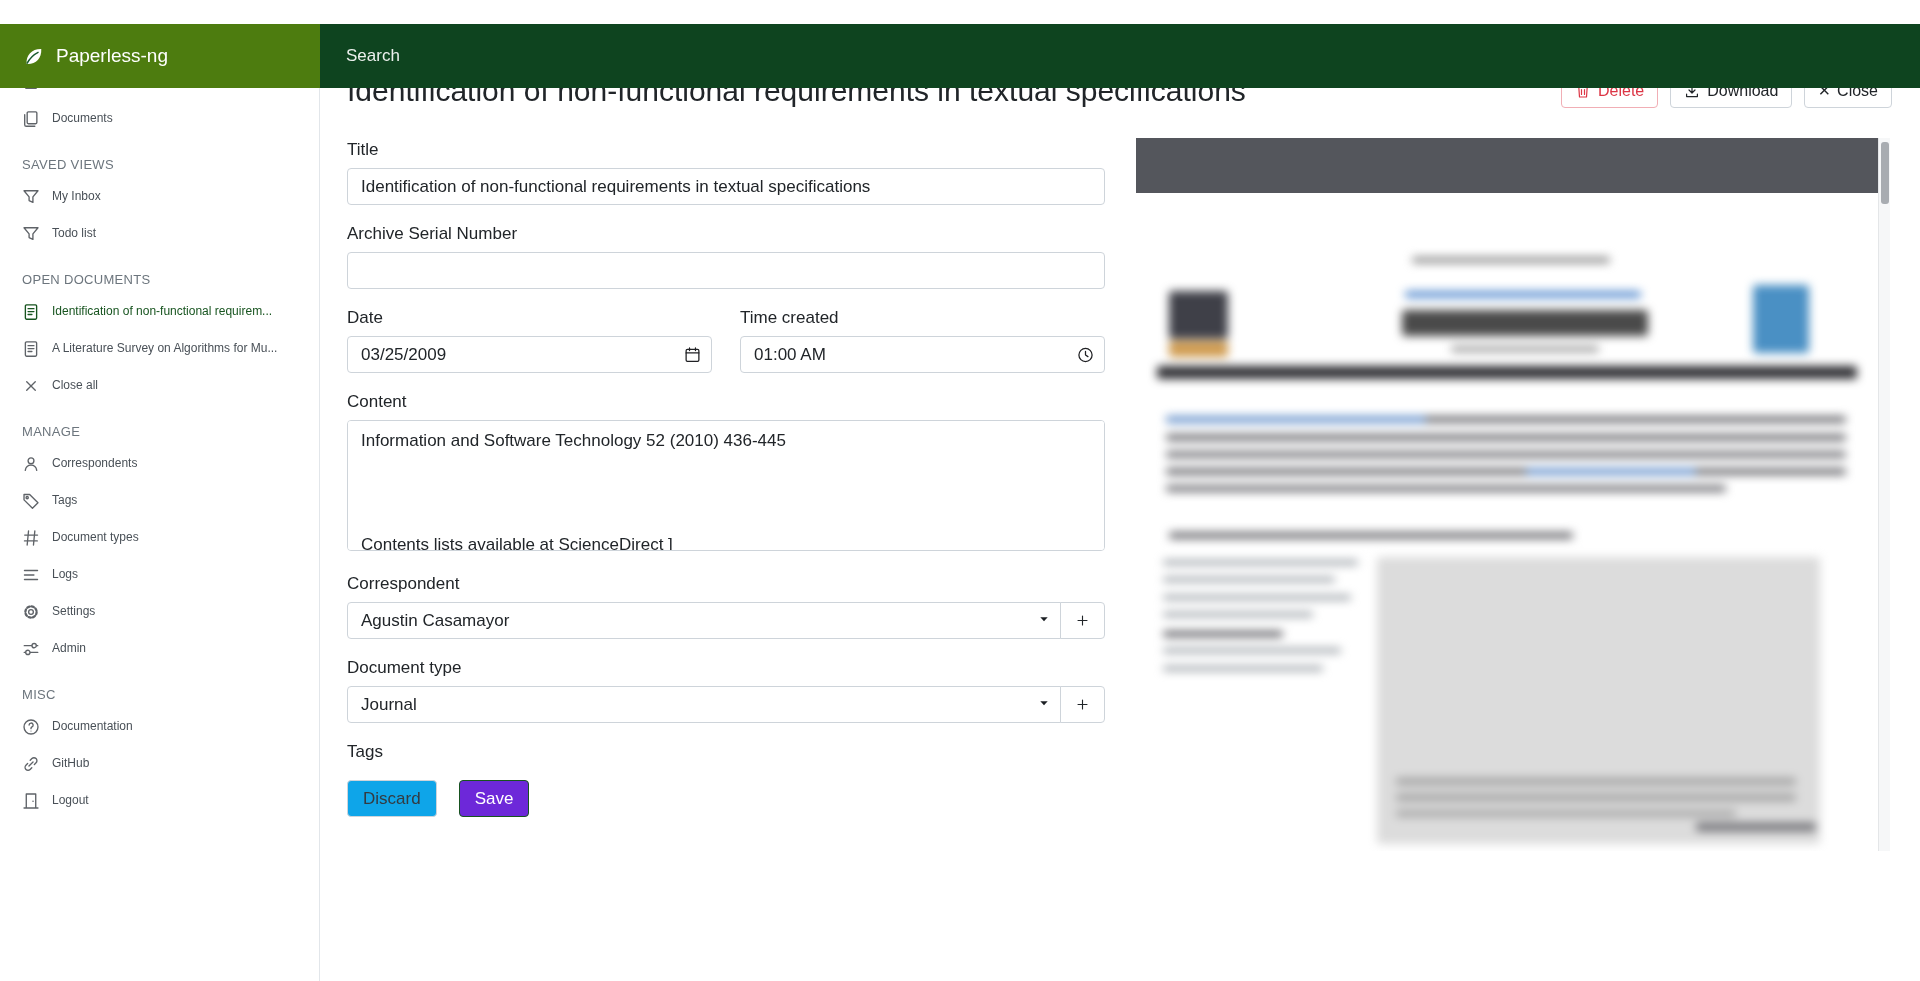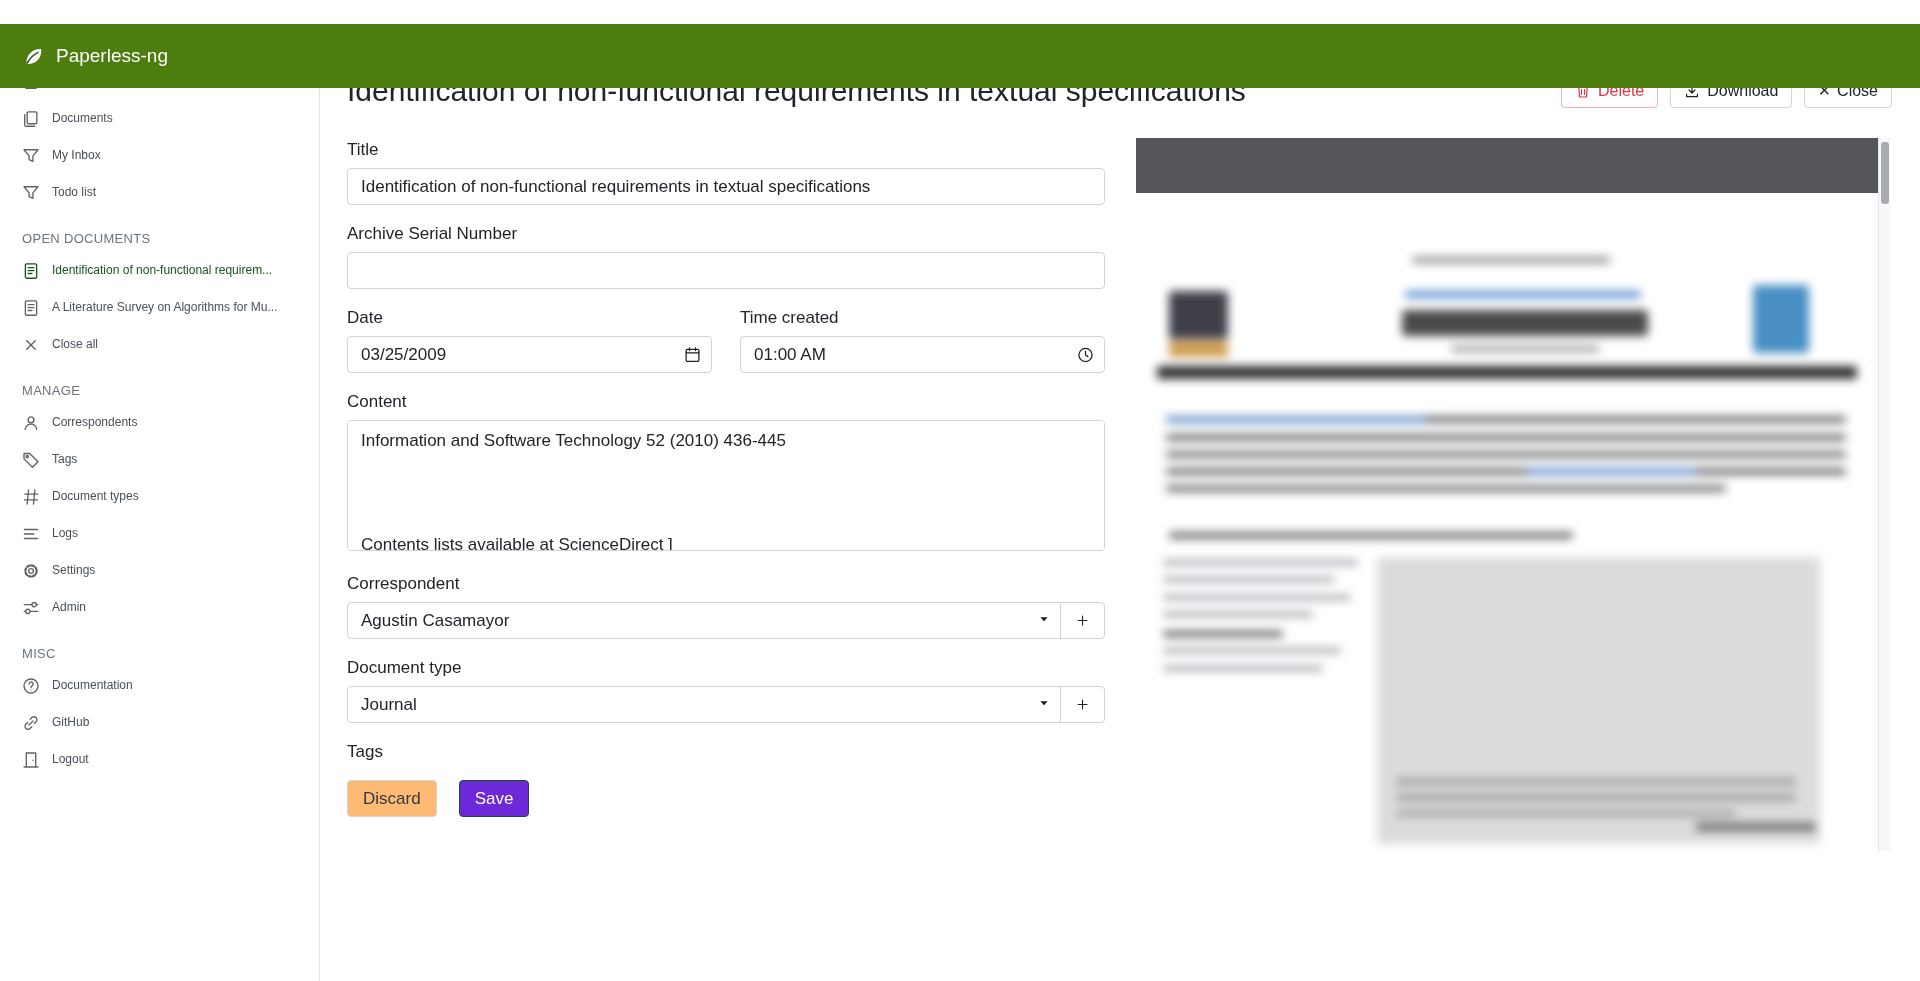--- a/index.html
+++ b/index.html
@@ -69,21 +69,21 @@
   .ig-btn { width:45px; flex:none; border:1px solid #ced4da; background:#fff; margin-left:-1px;
     display:flex; align-items:center; justify-content:center; cursor:pointer; color:#212529; border-radius:0; }
   .ig-btn svg { width:15px; height:15px; }
   .ig-btn.last { border-radius:0 4px 4px 0; }
   .ig-btn.narrow { width:34px; }
   .tags-box { flex:1; display:flex; align-items:center; gap:6px; padding:0 9px; height:37px;
     border:1px solid #ced4da; border-radius:4px 0 0 4px; background:#fff; }
   .badge { color:#fff; font-size:13.5px; font-weight:700; padding:4px 9px; border-radius:4px; line-height:1.1; cursor:pointer; }
   .form-btns { display:flex; gap:22px; margin-top:16px; }
   .btn-lg { height:37px; font-size:17px; padding:0 15px; border-radius:4px; cursor:pointer; font-family:inherit; }
-  .btn-discard { background:#fdba74; color:#343a40; border:1px solid #ced4da; }
+  .btn-discard { background:#0ea5e9; color:#343a40; border:1px solid #ced4da; }
   .btn-save { background:#6d28d9; color:#fff; border:1px solid #17541f; }
 
   
   .preview { position:absolute; left:1136px; top:138px; width:754px; height:713px; }
   .pdf-viewport { position:absolute; top:0; left:0; right:12px; bottom:0; background:#fff; overflow:hidden; }
   .pdf-toolbar { height:55px; background:#54565c; }
   .pdf-page { position:relative; height:658px; background:#fff; overflow:hidden; }
   .pdf-blur { position:absolute; top:0; left:0; right:0; bottom:0; filter:blur(5px); }
   .pdf-blur div { position:absolute; border-radius:3px; }
   .pdf-scrollbar { position:absolute; right:0; top:0; width:12px; height:100%; background:#f6f7f8; border-left:1px solid #e4e6e8; }
@@ -93,20 +93,23 @@
 <body>
 
 <div class="navbar">
   <div class="brand">
     <svg viewBox="0 0 16 16" width="23" height="23">
       <path d="M3.2 13.2 C2.6 7 7 2.6 13.4 2.8 C13.8 9.4 9.4 13.6 3.2 13.2Z" fill="#fff"></path>
       <path d="M3.4 13 C5.5 9 8.5 6.5 11.5 5" stroke="#17592e" stroke-width="1" fill="none"></path>
     </svg>
     <span>Paperless-ng</span>
   </div>
+  <div class="search-strip">
+    <input type="text" placeholder="Search" style="">
+  </div>
 </div>
 
 <nav class="sidebar">
   <div class="s-item">
     <span class="s-icon">
         <svg class="ic" viewBox="0 0 16 16">
           <path d="M2 7.8 8 2.3l6 5.5M3.4 6.8v6.8h9.2V6.8"></path>
         </svg>
       </span>
     <span class="s-label">Dashboard</span>
@@ -114,20 +117,21 @@
   <div class="s-item">
     <span class="s-icon">
         <svg class="ic" viewBox="0 0 16 16">
           <rect x="4.6" y="1.6" width="8.6" height="10.6" rx="1"></rect>
           <path d="M11.4 14.4H3.8a1.4 1.4 0 0 1-1.4-1.4V4.2"></path>
         </svg>
       </span>
     <span class="s-label">Documents</span>
   </div>
 
+  <div class="s-heading">SAVED VIEWS</div>
   <div class="s-item">
     <span class="s-icon">
         <svg class="ic" viewBox="0 0 16 16">
           <path d="M1.8 2.4h12.4L9.7 7.9v4.9l-3.4-1.6V7.9L1.8 2.4z"></path>
         </svg>
       </span>
     <span class="s-label">My Inbox</span>
   </div>
   <div class="s-item">
     <span class="s-icon">

